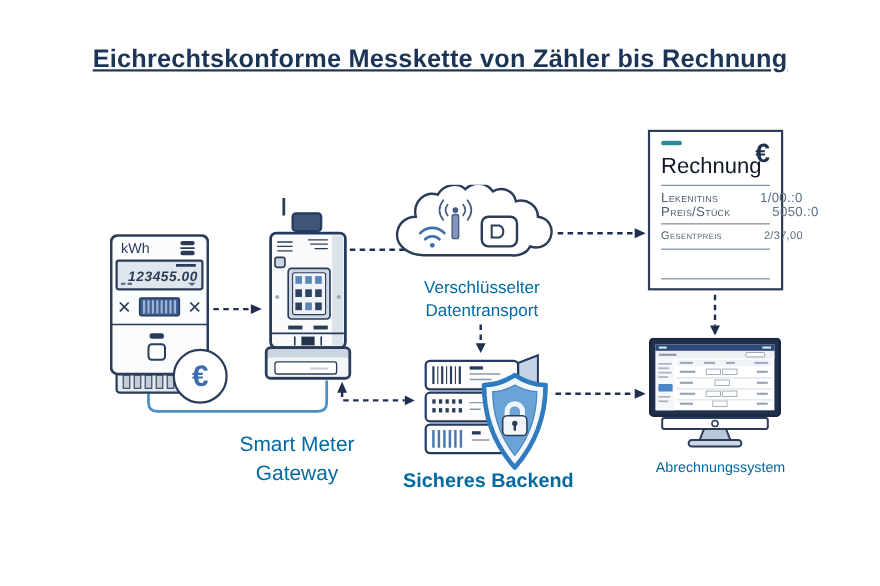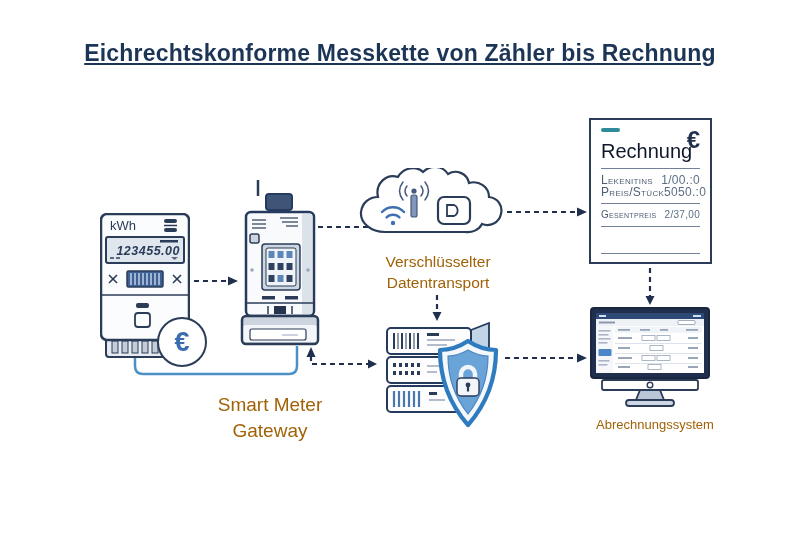--- a/index.html
+++ b/index.html
@@ -2,39 +2,39 @@
 <html><head>
 <meta charset="utf-8">
 <style>
   html,body{margin:0;padding:0;background:#ffffff;}
   #canvas{position:relative;width:800px;height:533px;background:#ffffff;overflow:hidden;
           font-family:"Liberation Sans", sans-serif;color:#2b3c58;}
   .abs{position:absolute;}
   
   #title{left:0;top:40px;width:800px;text-align:center;font-size:23px;font-weight:bold;color:#1c3557;letter-spacing:.2px;text-decoration:underline;}
   
-  .caption{color:#a16207;text-align:center;}
+  .caption{color:#0369a1;text-align:center;}
   #gateway-label{left:190px;top:392px;width:160px;font-size:19px;line-height:26px;font-weight:400;}
   #cloud-caption{left:368px;top:251px;width:140px;font-size:15.5px;line-height:21px;}
   #backend-label{left:358px;top:427px;width:172px;font-size:18px;font-weight:bold;}
   #billing-label{left:563px;top:417px;width:184px;font-size:13px;}
   
   #euro-coin{left:157px;top:317px;width:46px;height:46px;border:2.5px solid #2b3c58;border-radius:50%;
              background:#ffffff;display:flex;align-items:center;justify-content:center;
              font-size:27px;font-weight:bold;color:#3c6db0;z-index:12;}
   
   #invoice{left:589px;top:118px;width:123px;height:146px;background:#ffffff;border:2px solid #2b3c58;
            box-sizing:border-box;padding:8px 10px;z-index:6;}
   #invoice .teal-dash{width:19px;height:4px;background:#2e8b9a;border-radius:2px;}
   #invoice .inv-euro{position:absolute;right:10px;top:6px;font-size:24px;font-weight:bold;color:#1f2f4d;}
   #invoice .inv-title{font-size:20px;color:#0f172a;margin-top:8px;}
   #invoice hr{border:none;border-top:1.5px solid #72819a;margin:5px 0;}
   #invoice .inv-row{display:flex;justify-content:space-between;font-size:12px;line-height:12px;
                     color:#4d5e74;font-variant:small-caps;letter-spacing:.3px;}
-  #invoice .inv-row .val{color:#5d6e84;font-variant:normal;}
+  #invoice .inv-row .val{color:#5d6e84;font-variant:normal;margin-left:38px;}
   #invoice .inv-total{font-size:10px;margin-top:3px;align-items:center;}
   #invoice .spacer{height:16px;}
   svg{display:block;}
   .dash{stroke:#1f2f4d;stroke-width:2.2;fill:none;stroke-dasharray:5 4;}
   .head{fill:#1f2f4d;stroke:none;}
   text{font-family:"Liberation Sans",sans-serif;}
 </style>
 </head>
 <body>
 
@@ -272,20 +272,21 @@
     <path d="M32,3 C41,9 51,12 60,12 C60,36 54,62 32,87 C10,62 4,36 4,12 C13,12 23,9 32,3 Z" fill="#f4f8fc" stroke="#2f7bc0" stroke-width="4.2" stroke-linejoin="round"></path>
     <path d="M32,12 C39,16 46,18 52,18 C52,37 47,57 32,76 C17,57 12,37 12,18 C18,18 25,16 32,12 Z" fill="#6aa3d8" stroke="#4a86c0" stroke-width="1.2"></path>
     <g>
       <path d="M25,41 v-5 a7,7 0 0 1 14,0 v5" fill="none" stroke="#f2f6fa" stroke-width="4.5"></path>
       <rect x="21" y="40" width="22" height="18" rx="4" fill="#f2f6fa" stroke="#2b3c58" stroke-width="1.4"></rect>
       <circle cx="32" cy="47" r="2.4" fill="#2b3c58"></circle>
       <rect x="30.9" y="48.5" width="2.2" height="5" fill="#2b3c58"></rect>
     </g>
   </svg>
 
+  <div id="backend-label" class="abs caption">Sicheres Backend</div>
 
   <div id="invoice" class="abs">
     <div class="teal-dash"></div>
     <div class="inv-euro">€</div>
     <div class="inv-title">Rechnung</div>
     <hr>
     <div class="inv-row">
       <span>Lekenitins</span>
       <span class="val">1/00.:0</span>
     </div>

